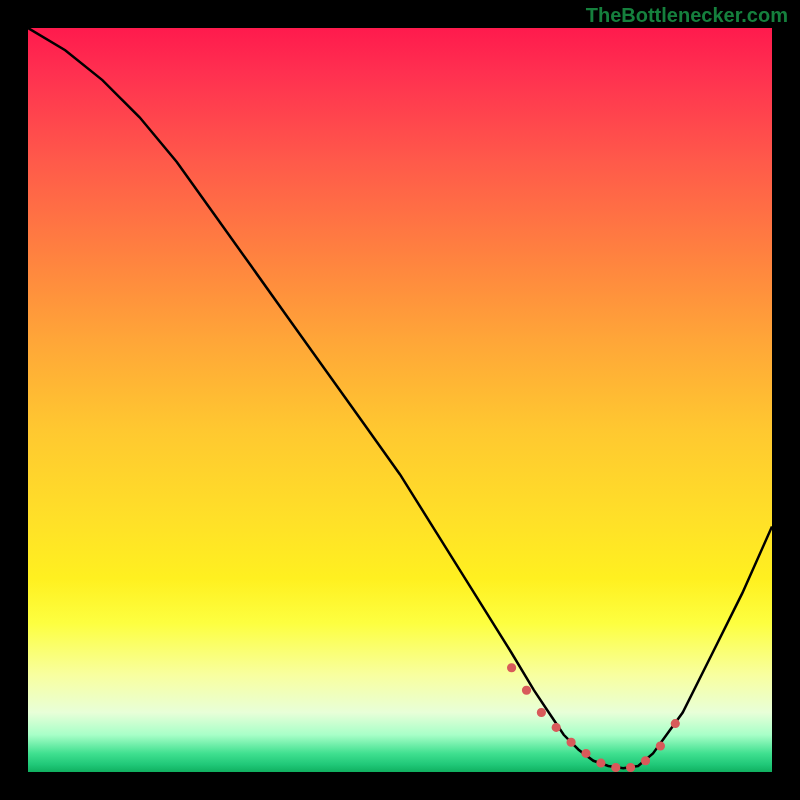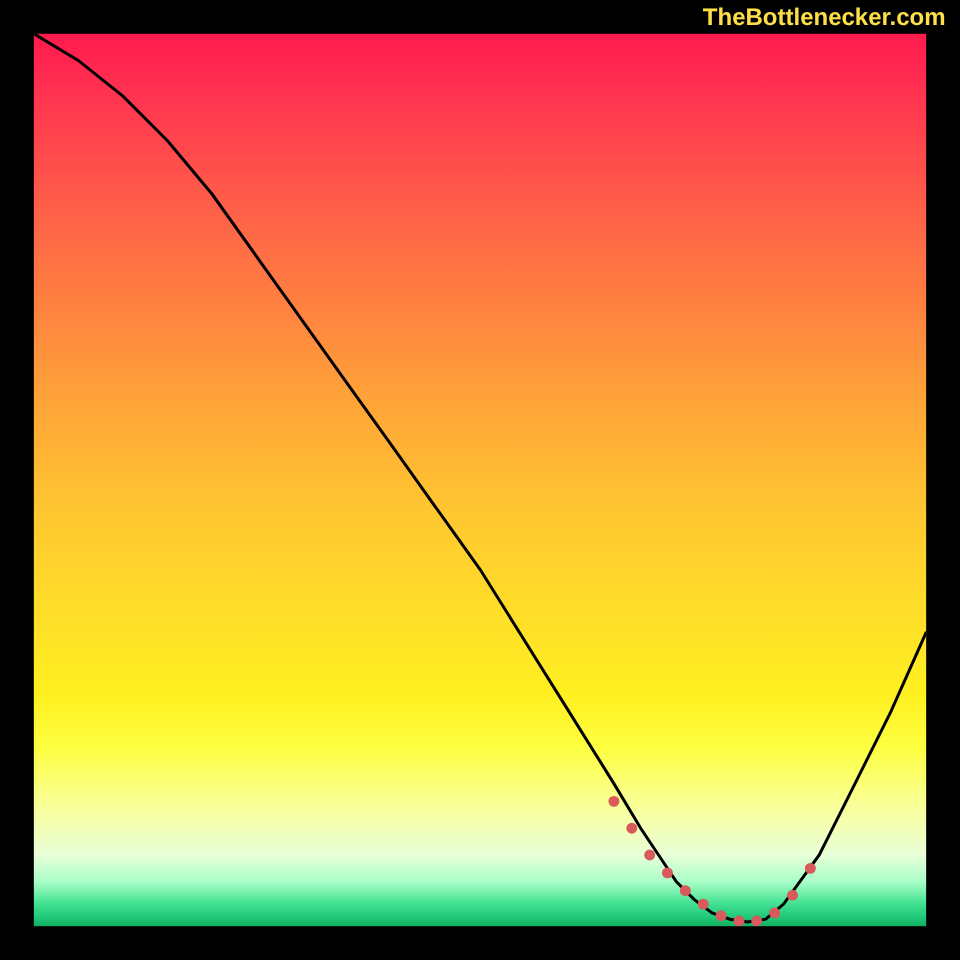--- a/index.html
+++ b/index.html
@@ -7,21 +7,21 @@
     width: 800px;
     height: 800px;
     background: #000;
     position: relative;
     font-family: Arial, sans-serif;
   }
   .watermark {
     position: absolute;
     top: 4px;
     right: 12px;
-    color: #fde047;
+    color: #15803d;
     font-size: 20px;
     font-weight: bold;
     z-index: 10;
   }
   .plot-area {
     position: absolute;
     top: 28px;
     left: 28px;
     width: 744px;
     height: 744px;

